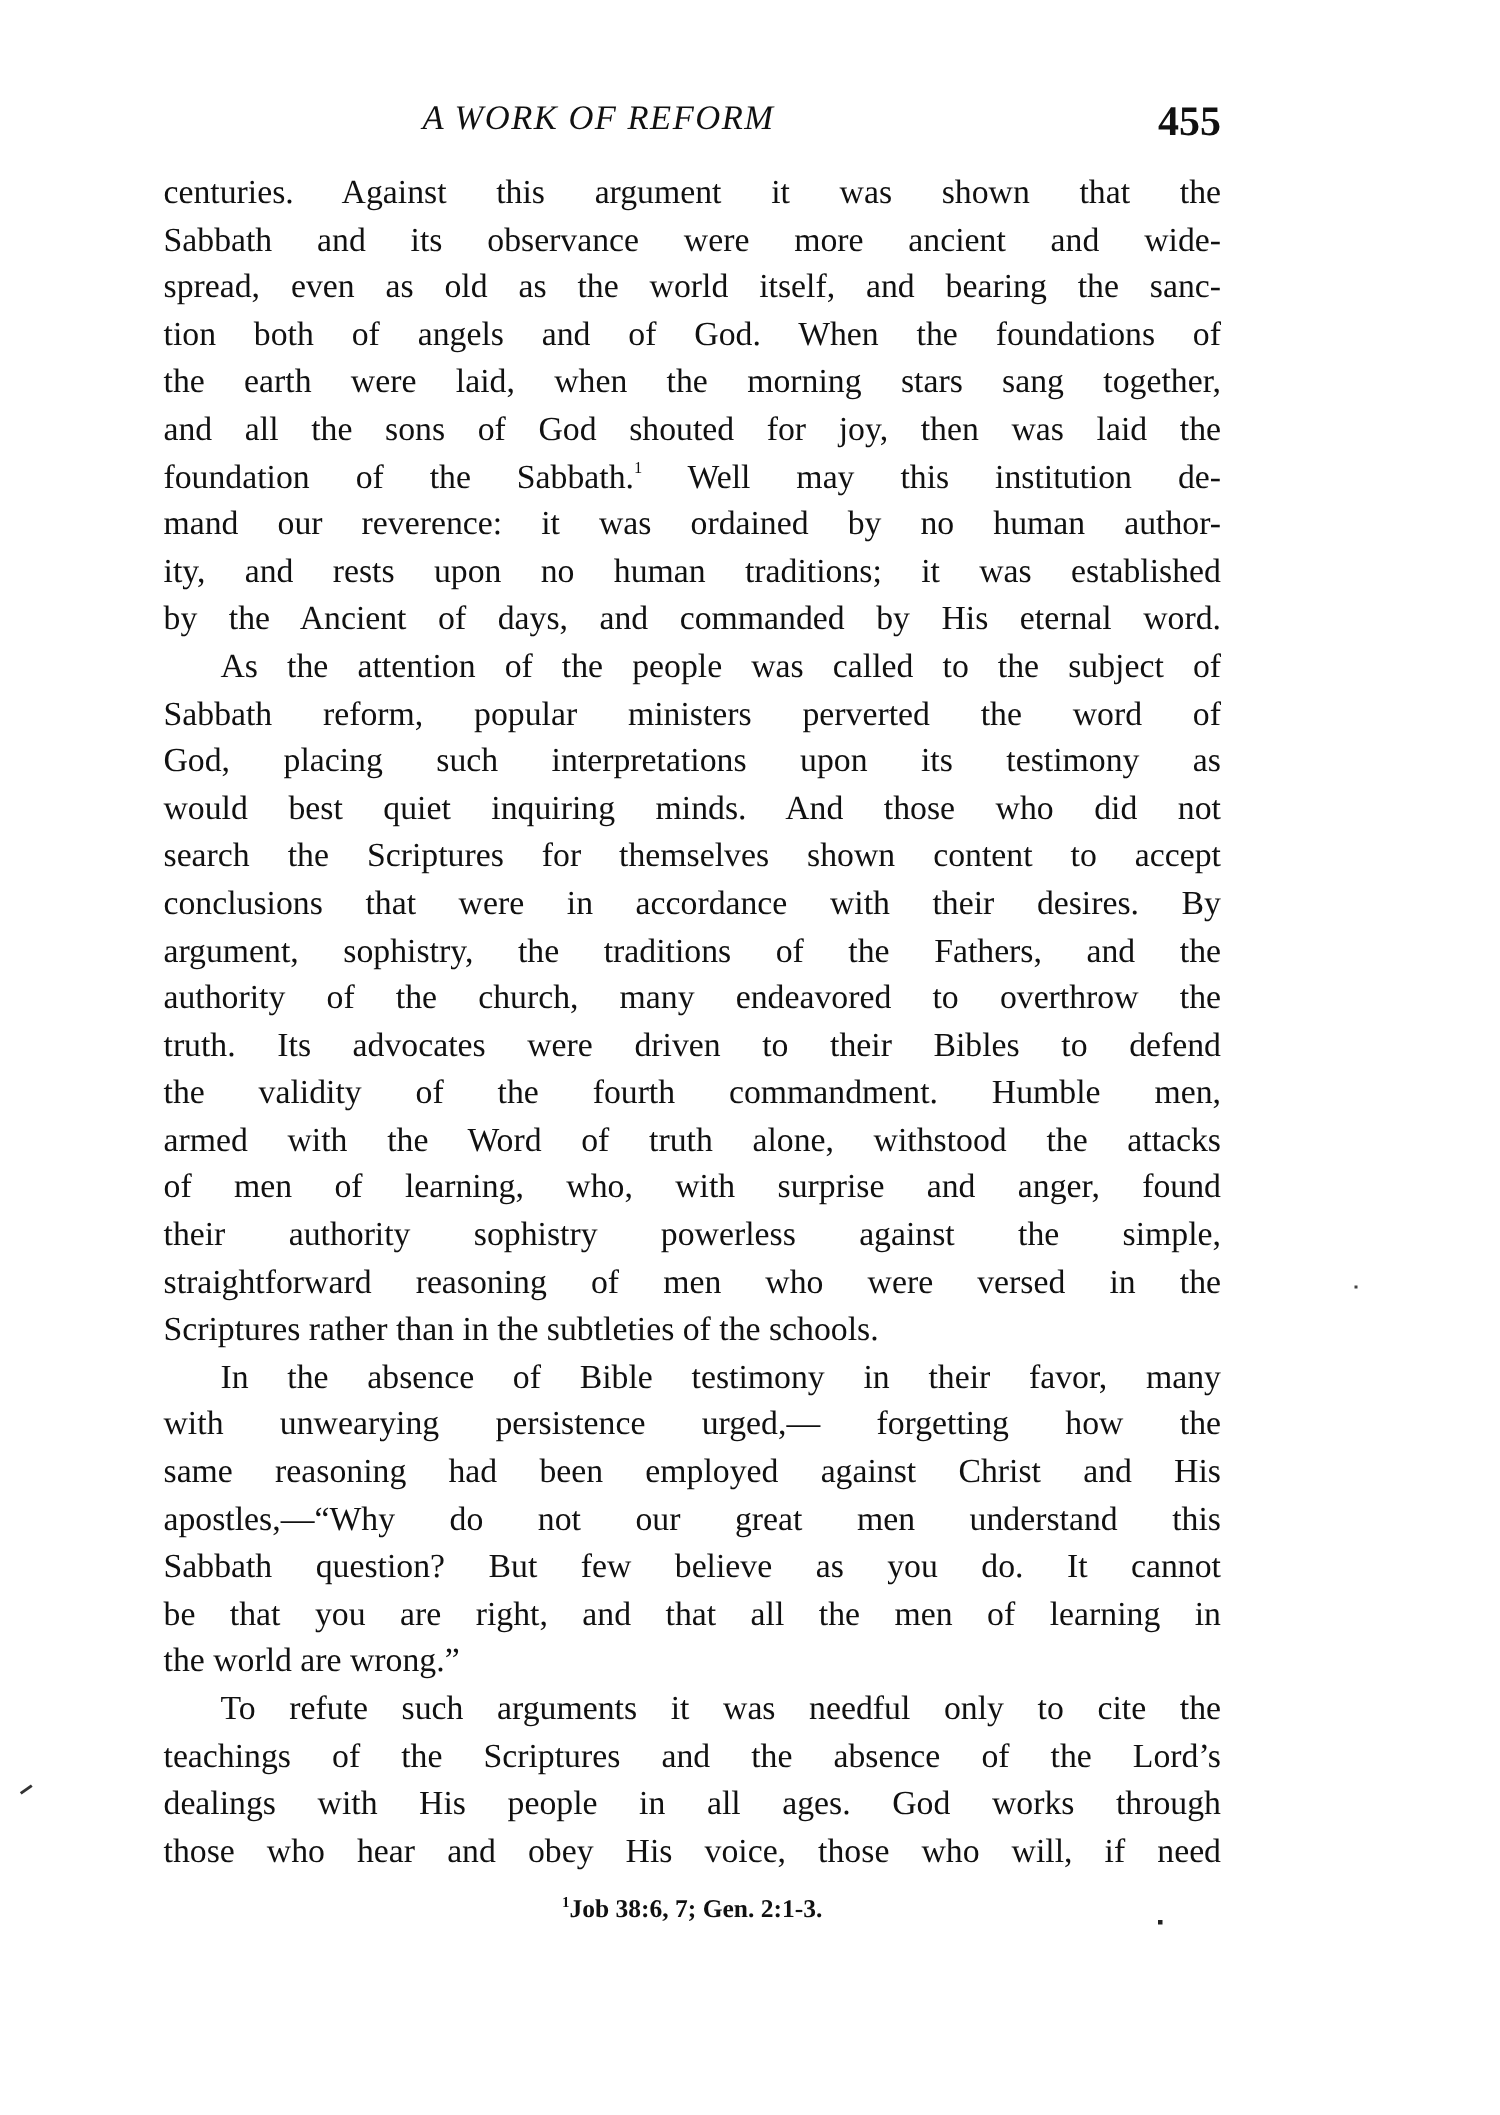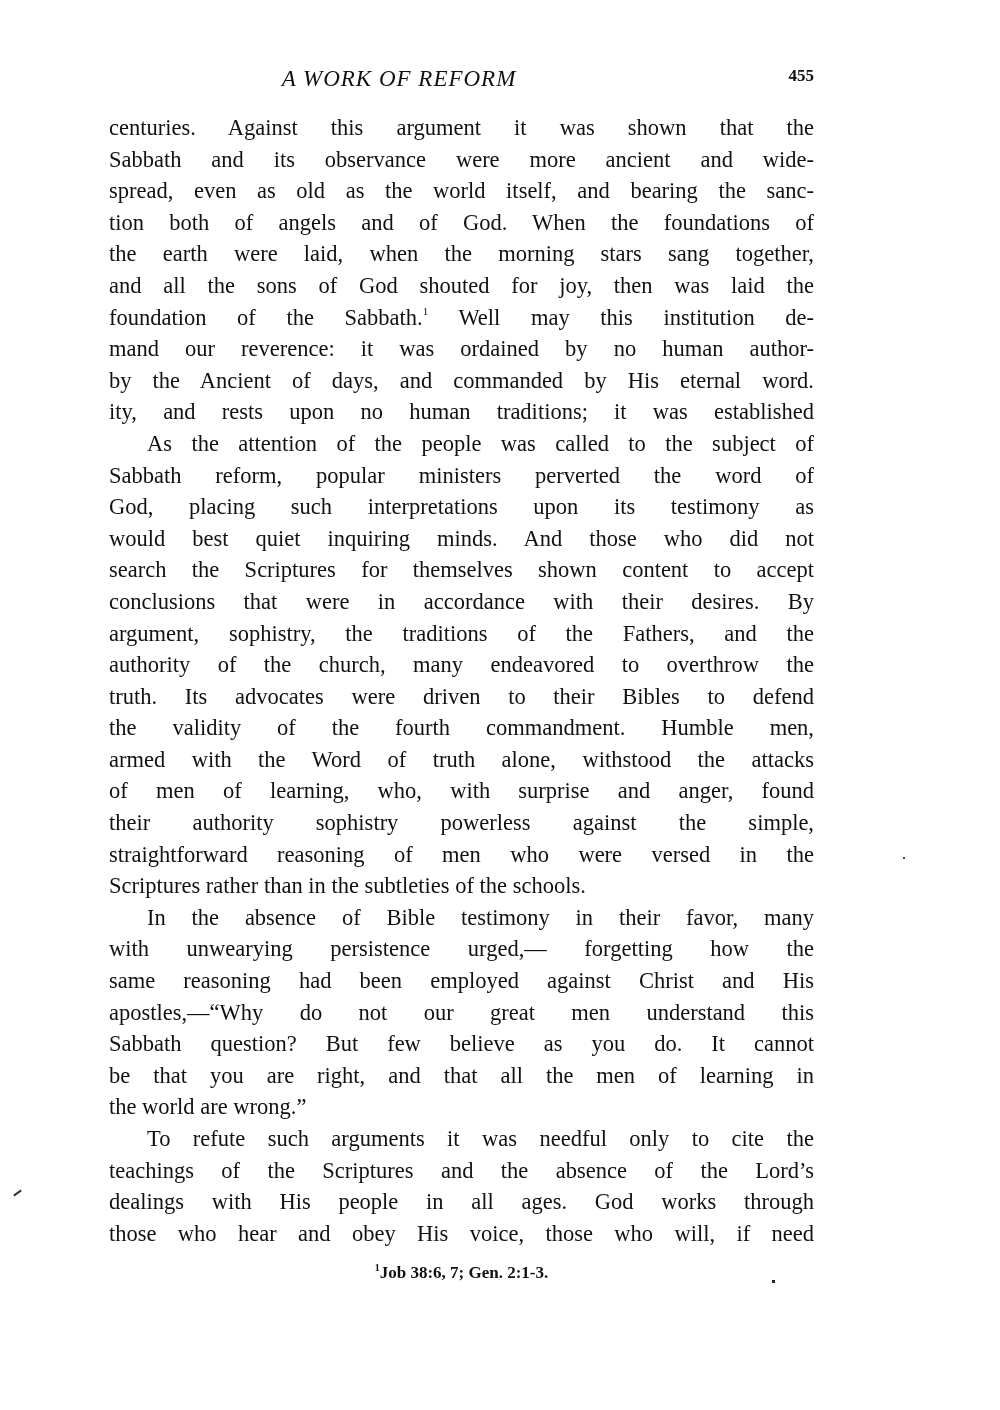--- a/index.html
+++ b/index.html
@@ -34,21 +34,21 @@
       text-align: center;
       font-style: italic;
       font-size: 23px;
       letter-spacing: 1px;
       transform: translateX(-10px);
     }
     .page-number {
       position: absolute;
       right: 0;
       top: 6px;
-      font-size: 17px;
+      font-size: 28px;
       font-weight: bold;
       margin-left: 24px;
     }
     .body-text {
       margin-top: 8px;
     }
     .line {
       display: block;
       height: 31.6px;
       line-height: 31.6px;
@@ -118,22 +118,22 @@
 
   <div class="body-text" id="body-text">
       <span class="line"><span>centuries.  Against this argument it was shown that the</span></span>
       <span class="line"><span>Sabbath and its observance were more ancient and wide-</span></span>
       <span class="line"><span>spread, even as old as the world itself, and bearing the sanc-</span></span>
       <span class="line"><span>tion both of angels and of God.  When the foundations of</span></span>
       <span class="line"><span>the earth were laid, when the morning stars sang together,</span></span>
       <span class="line"><span>and all the sons of God shouted for joy, then was laid the</span></span>
       <span class="line"><span>foundation of the Sabbath.</span><sup>1</sup><span>  Well may this institution de-</span></span>
       <span class="line"><span>mand our reverence: it was ordained by no human author-</span></span>
+      <span class="line"><span>ity, and rests upon no human traditions; it was established</span></span>
       <span class="line"><span>by the Ancient of days, and commanded by His eternal word.</span></span>
-      <span class="line"><span>ity, and rests upon no human traditions; it was established</span></span>
       <span class="line indent"><span>As the attention of the people was called to the subject of</span></span>
       <span class="line"><span>Sabbath reform, popular ministers perverted the word of</span></span>
       <span class="line"><span>God, placing such interpretations upon its testimony as</span></span>
       <span class="line"><span>would best quiet inquiring minds.  And those who did not</span></span>
       <span class="line"><span>search the Scriptures for themselves shown content to accept</span></span>
       <span class="line"><span>conclusions that were in accordance with their desires.  By</span></span>
       <span class="line"><span>argument, sophistry, the traditions of the Fathers, and the</span></span>
       <span class="line"><span>authority of the church, many endeavored to overthrow the</span></span>
       <span class="line"><span>truth.  Its advocates were driven to their Bibles to defend</span></span>
       <span class="line"><span>the validity of the fourth commandment.  Humble men,</span></span>

